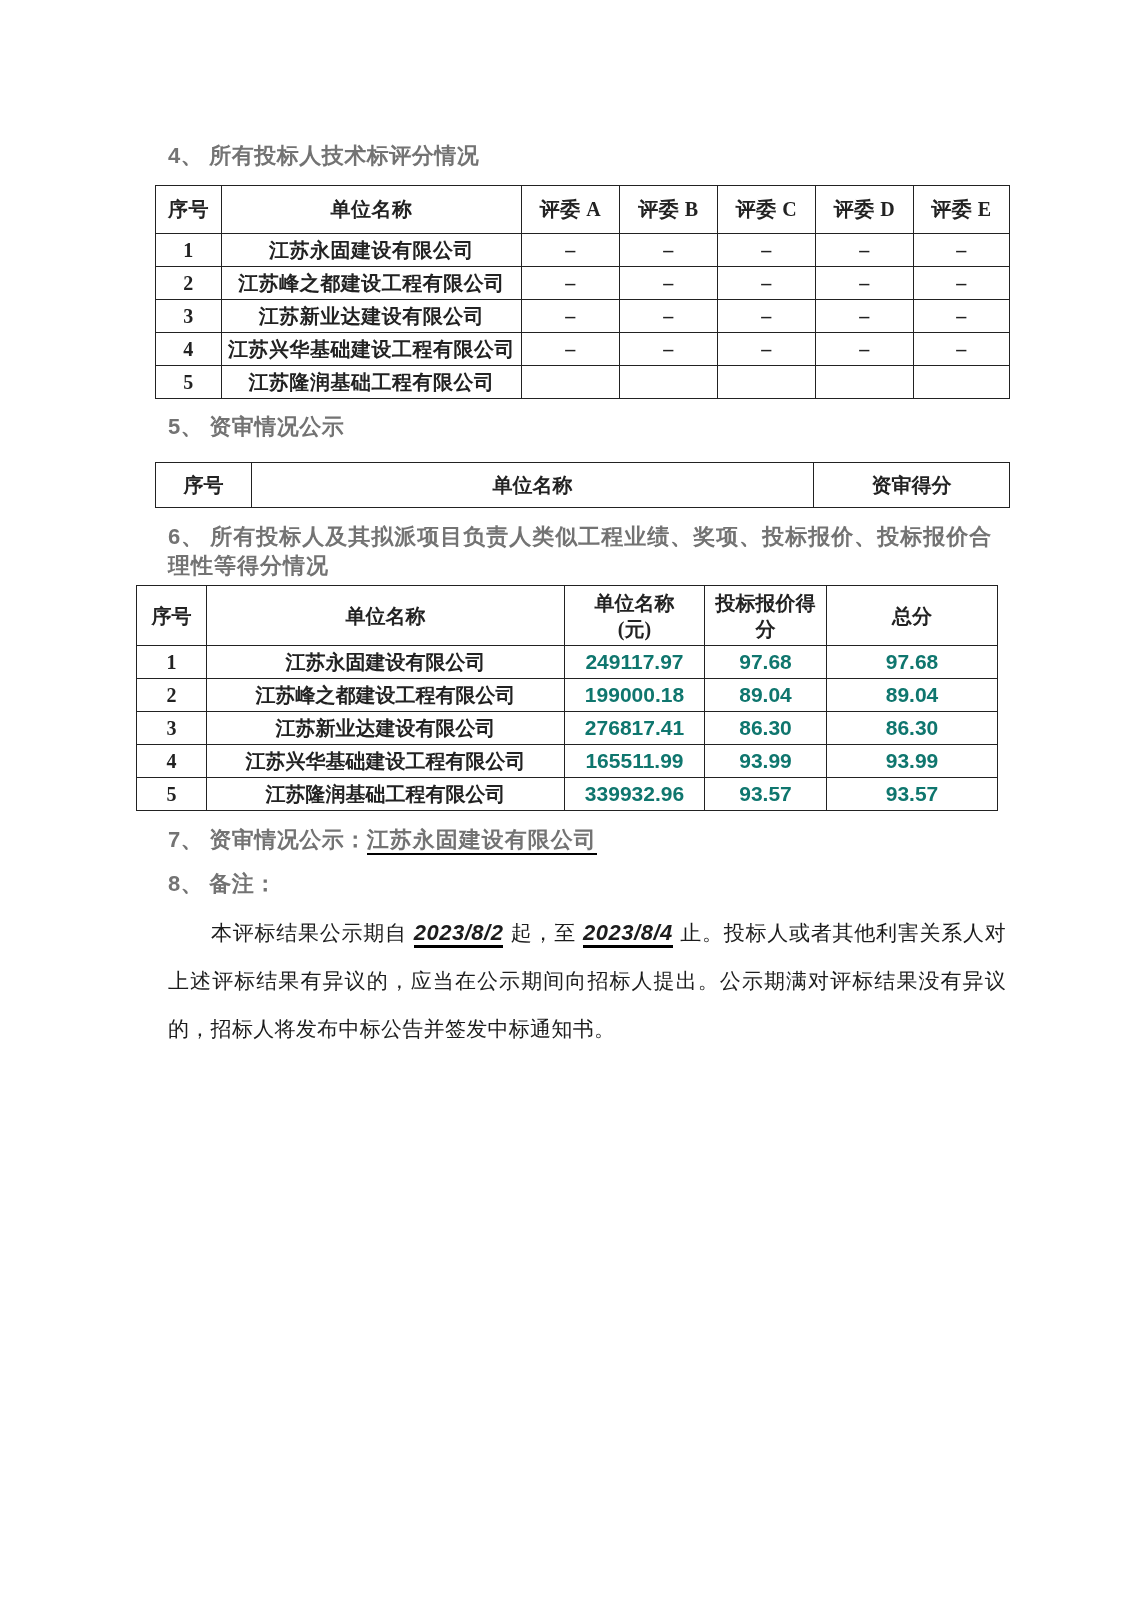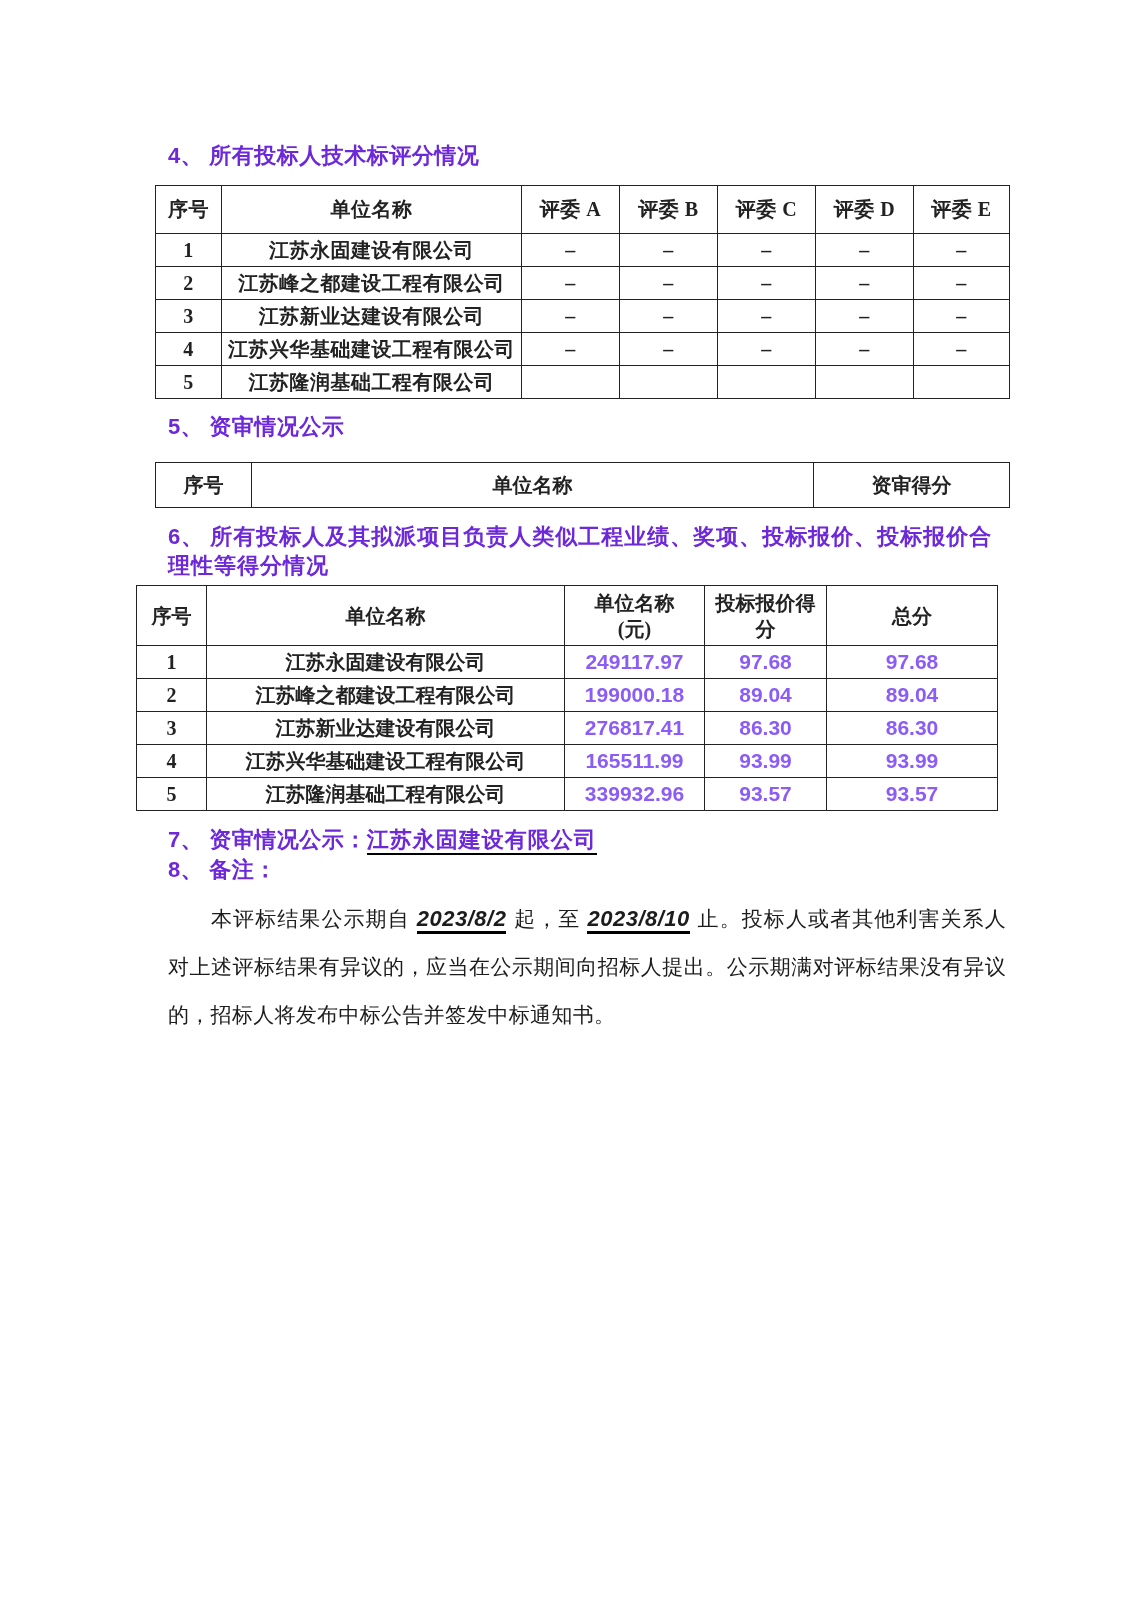--- a/index.html
+++ b/index.html
@@ -3,43 +3,43 @@
 <meta charset="utf-8">
 <style>
   html,body{margin:0;padding:0;}
   body{
     width:1131px;height:1600px;background:#ffffff;overflow:hidden;
     font-family:"Liberation Serif","DejaVu Serif",serif;color:#1e1e1e;
   }
   .content{box-sizing:border-box;padding:143px 121px 0 155px;width:1131px;}
   .heading{
     font-family:"Liberation Sans","DejaVu Sans",sans-serif;
-    font-weight:700;font-size:22px;line-height:26px;color:#6d28d9;
+    font-weight:700;font-size:22px;line-height:26px;color:#737373;
     margin:0 0 0 13px;letter-spacing:0.5px;
   }
   .heading .hnum{margin-right:6px;}
   .h4{margin-bottom:16px;}
   .h5{margin-top:15px;margin-bottom:22px;}
   .h6{margin-top:14px;margin-bottom:5px;line-height:29px;letter-spacing:1px;}
   .h7{margin-top:16px;}
-  .h8{margin-top:4px;}
+  .h8{margin-top:18px;}
   table{border-collapse:collapse;table-layout:fixed;width:100%;font-weight:bold;}
   td{border:1.5px solid #222;text-align:center;vertical-align:middle;
      font-size:20px;color:#222;padding:0 2px;overflow:hidden;}
   
   .t1 .rh{height:48px;}
   .t1 .r{height:33px;}
   .t1 td{letter-spacing:0.5px;}
   
   .t2 .rh{height:45px;}
   
   .t3wrap{margin-left:-19px;width:862px;}
   .t3 .rh{height:60px;line-height:26px;}
   .t3 .r{height:33px;}
-  .num{font-family:"Liberation Sans","DejaVu Sans",sans-serif;font-size:21px;color:#8b5cf6;}
+  .num{font-family:"Liberation Sans","DejaVu Sans",sans-serif;font-size:21px;color:#0f766e;}
   .winner{
     border-bottom:2.5px solid #000;padding-bottom:1px;letter-spacing:1px;
   }
   .note{
     margin:12px 0 0 13px;width:838px;font-size:21px;line-height:48px;
     text-indent:43px;color:#1c1c1c;letter-spacing:0.3px;text-align:justify;
   }
   .date{
     font-family:"Liberation Sans","DejaVu Sans",sans-serif;font-weight:700;
     font-size:22px;border-bottom:3px solid #000;margin:0 7px;letter-spacing:0.5px;font-style:italic;
@@ -208,15 +208,15 @@
   </div>
 
   <div class="heading h7">
     <span class="hnum">7、</span><span>资审情况公示：</span><span class="winner">江苏永固建设有限公司</span>
   </div>
 
   <div class="heading h8">
     <span class="hnum">8、</span><span>备注：</span>
   </div>
 
-  <p class="note"><span>本评标结果公示期自</span><span class="date">2023/8/2</span><span>起，至</span><span class="date">2023/8/10</span><span>止。投标人或者其他利害关系人对上述评标结果有异议的，应当在公示期间向招标人提出。公示期满对评标结果没有异议的，招标人将发布中标公告并签发中标通知书。</span></p>
+  <p class="note"><span>本评标结果公示期自</span><span class="date">2023/8/2</span><span>起，至</span><span class="date">2023/8/4</span><span>止。投标人或者其他利害关系人对上述评标结果有异议的，应当在公示期间向招标人提出。公示期满对评标结果没有异议的，招标人将发布中标公告并签发中标通知书。</span></p>
 
 </div>
 
 </body></html>

